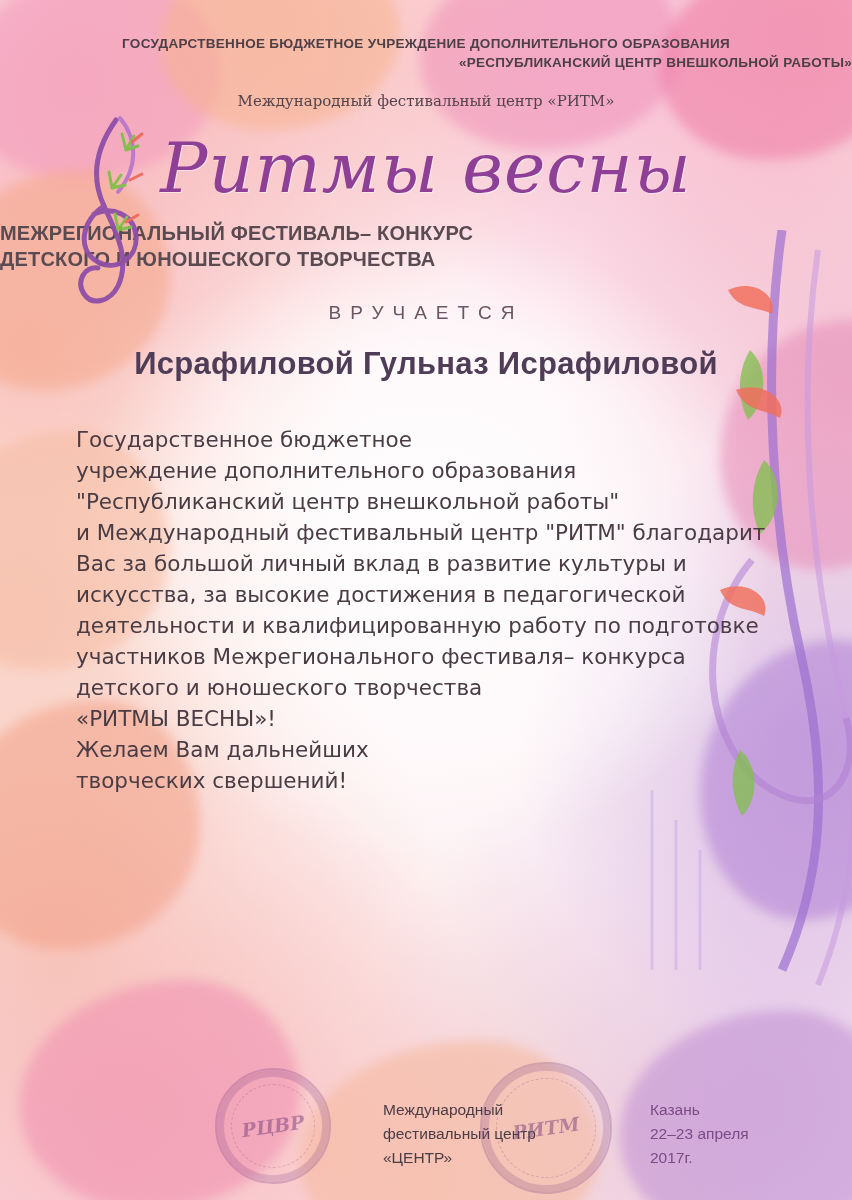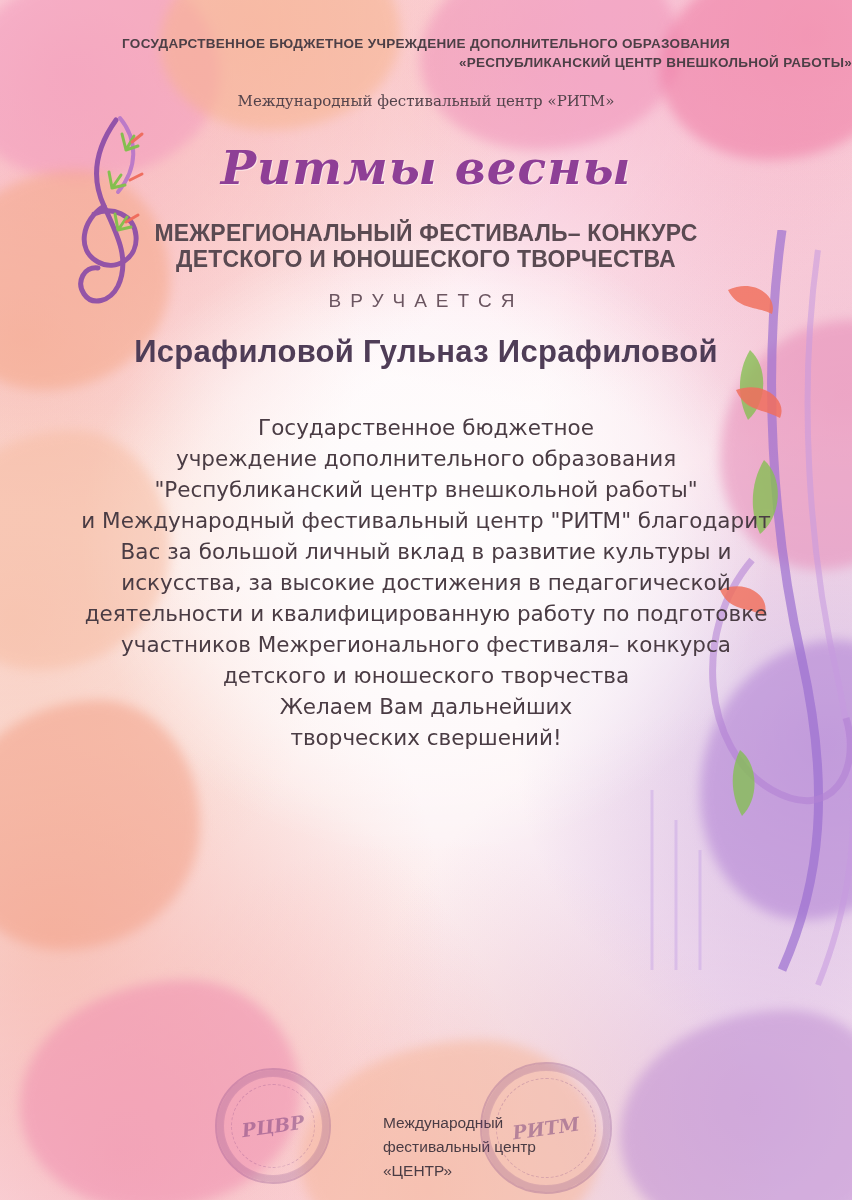--- a/index.html
+++ b/index.html
@@ -82,31 +82,30 @@
 
   .festival-name-wrap {
     position: relative;
     text-align: center;
     margin-top: 6px;
     height: 108px;
   }
   .festival-name {
     font-family: "DejaVu Serif", serif;
     font-style: italic;
-    font-weight: bold;
-    font-size: 47px;
+    font-weight: normal;
+    font-size: 70px;
     color: #8e3f96;
     letter-spacing: 1px;
     line-height: 104px;
     text-shadow: 1px 1px 0 rgba(255,255,255,0.5);
   }
 
   .subtitle {
-    text-align: center;
-    font-size: 23px;
+    font-size: 20px;
     font-weight: bold;
     color: #5a4a52;
     line-height: 26px;
     letter-spacing: 0.2px;
     margin-top: -4px;
   }
 
   .main-title {
     text-align: center;
     font-size: 45px;
@@ -115,36 +114,35 @@
     line-height: 52px;
     margin-top: 26px;
     letter-spacing: 0.5px;
   }
 
   .awarded-word {
     text-align: center;
     font-size: 19px;
     color: #6b5560;
     letter-spacing: 9px;
-    margin-top: 18px;
+    margin-top: 30px;
   }
 
   .recipient {
     text-align: center;
     font-size: 31px;
     font-weight: bold;
     color: #4f3d57;
     margin-top: 22px;
     letter-spacing: 0.3px;
   }
 
   .body-text {
     margin: 42px auto 0 auto;
     width: 700px;
-    text-align: center;
     font-size: 21.5px;
     line-height: 31px;
     color: #4a3c44;
     font-family: "DejaVu Sans", sans-serif;
   }
   .body-text div { white-space: nowrap; }
 
   
   .footer {
     position: absolute;
@@ -153,21 +151,21 @@
     bottom: 42px;
     height: 110px;
   }
   .f-col {
     position: absolute;
     font-size: 15.5px;
     color: #4a3c44;
     line-height: 24px;
   }
   .f-left  { left: 80px;  top: 14px; }
-  .f-mid   { left: 383px; top: 27px; }
+  .f-mid   { left: 383px; top: 14px; }
   .f-right { left: 650px; top: 14px; color: #7a4a86; }
   .f-left .l1 { font-size: 16px; }
   .f-left .l2 { font-size: 15px; margin-top: 12px; }
 
   
   .stamp {
     position: absolute;
     border-radius: 50%;
     border: 2px solid rgba(120,60,130,0.45);
     box-shadow: inset 0 0 0 6px rgba(120,60,130,0.06), inset 0 0 0 7px rgba(120,60,130,0.3);
@@ -297,30 +295,36 @@
     <div class="body-text">
       <div>Государственное бюджетное</div>
       <div>учреждение дополнительного образования</div>
       <div>"Республиканский центр внешкольной работы"</div>
       <div>и Международный фестивальный центр "РИТМ" благодарит</div>
       <div>Вас за большой личный вклад в развитие культуры и</div>
       <div>искусства, за высокие достижения в педагогической</div>
       <div>деятельности и квалифицированную работу по подготовке</div>
       <div>участников  Межрегионального фестиваля– конкурса</div>
       <div>детского и юношеского творчества</div>
+      <div>«РИТМЫ ВЕСНЫ»!</div>
       <div>Желаем  Вам  дальнейших</div>
       <div>творческих свершений!</div>
     </div>
 
     <div class="footer">
       <div class="f-col f-mid">
         <div>Международный</div>
         <div>фестивальный центр</div>
         <div>«ЦЕНТР»</div>
       </div>
+      <div class="f-col f-right">
+        <div>Казань</div>
+        <div>22–23 апреля</div>
+        <div>2017г.</div>
+      </div>
     </div>
 
     <div class="stamp stamp-1">
       <div class="stamp-text">РЦВР</div>
     </div>
     <div class="stamp stamp-2">
       <div class="stamp-text">РИТМ</div>
     </div>
 
   </div>

